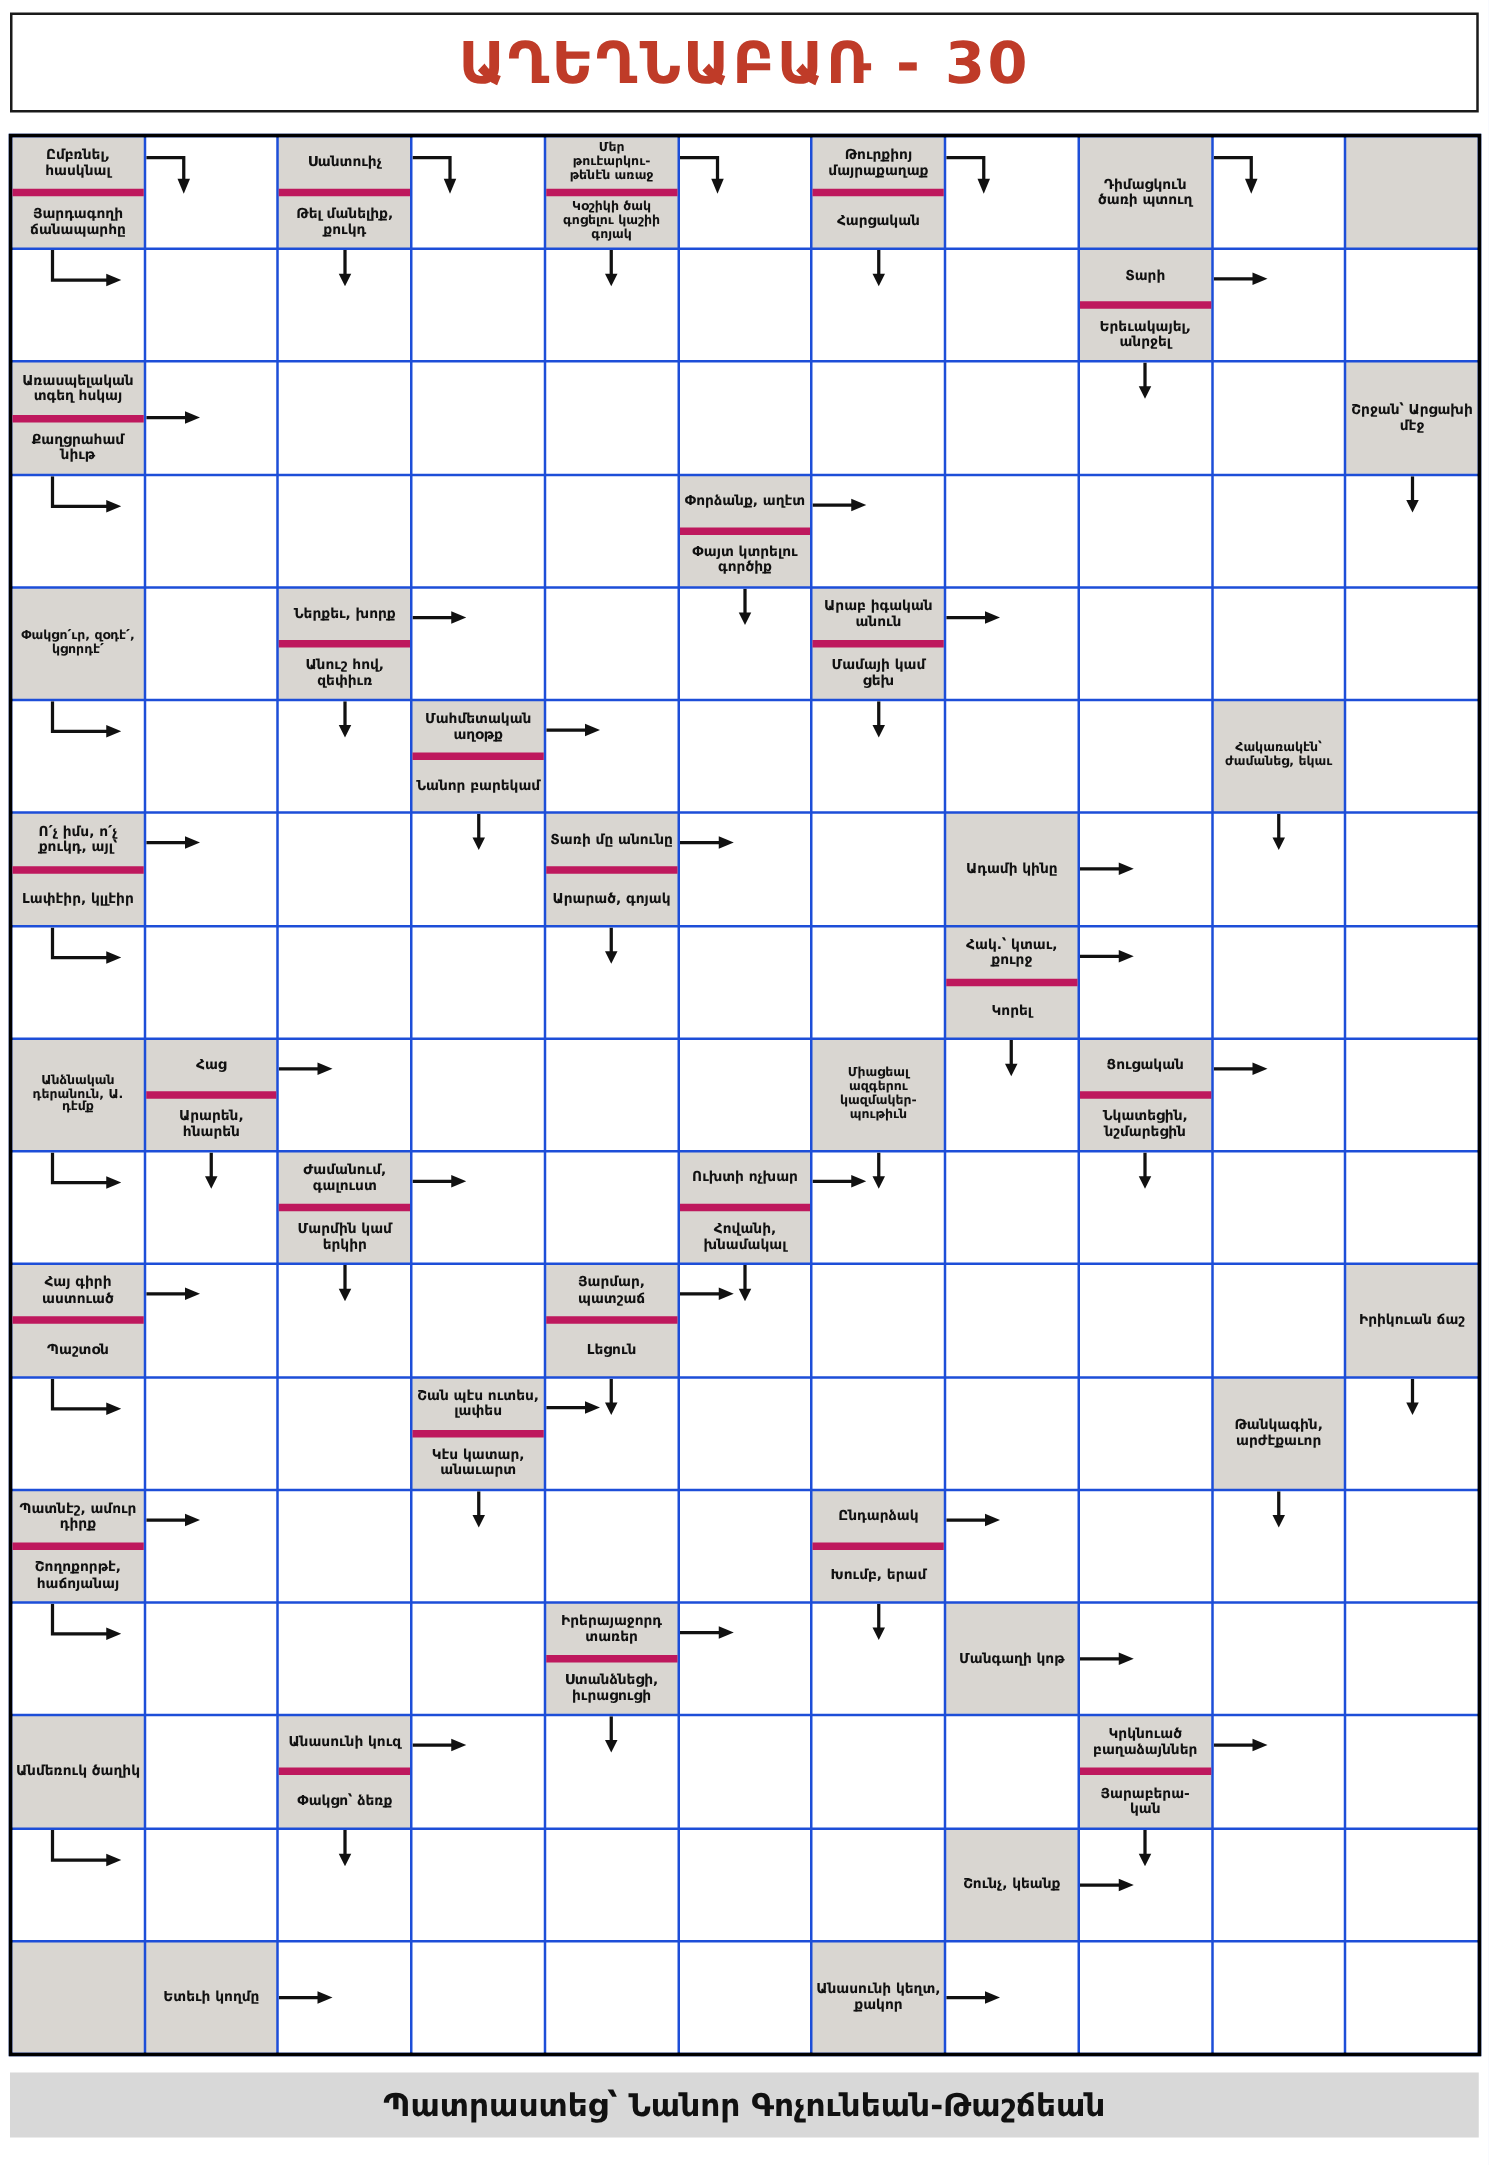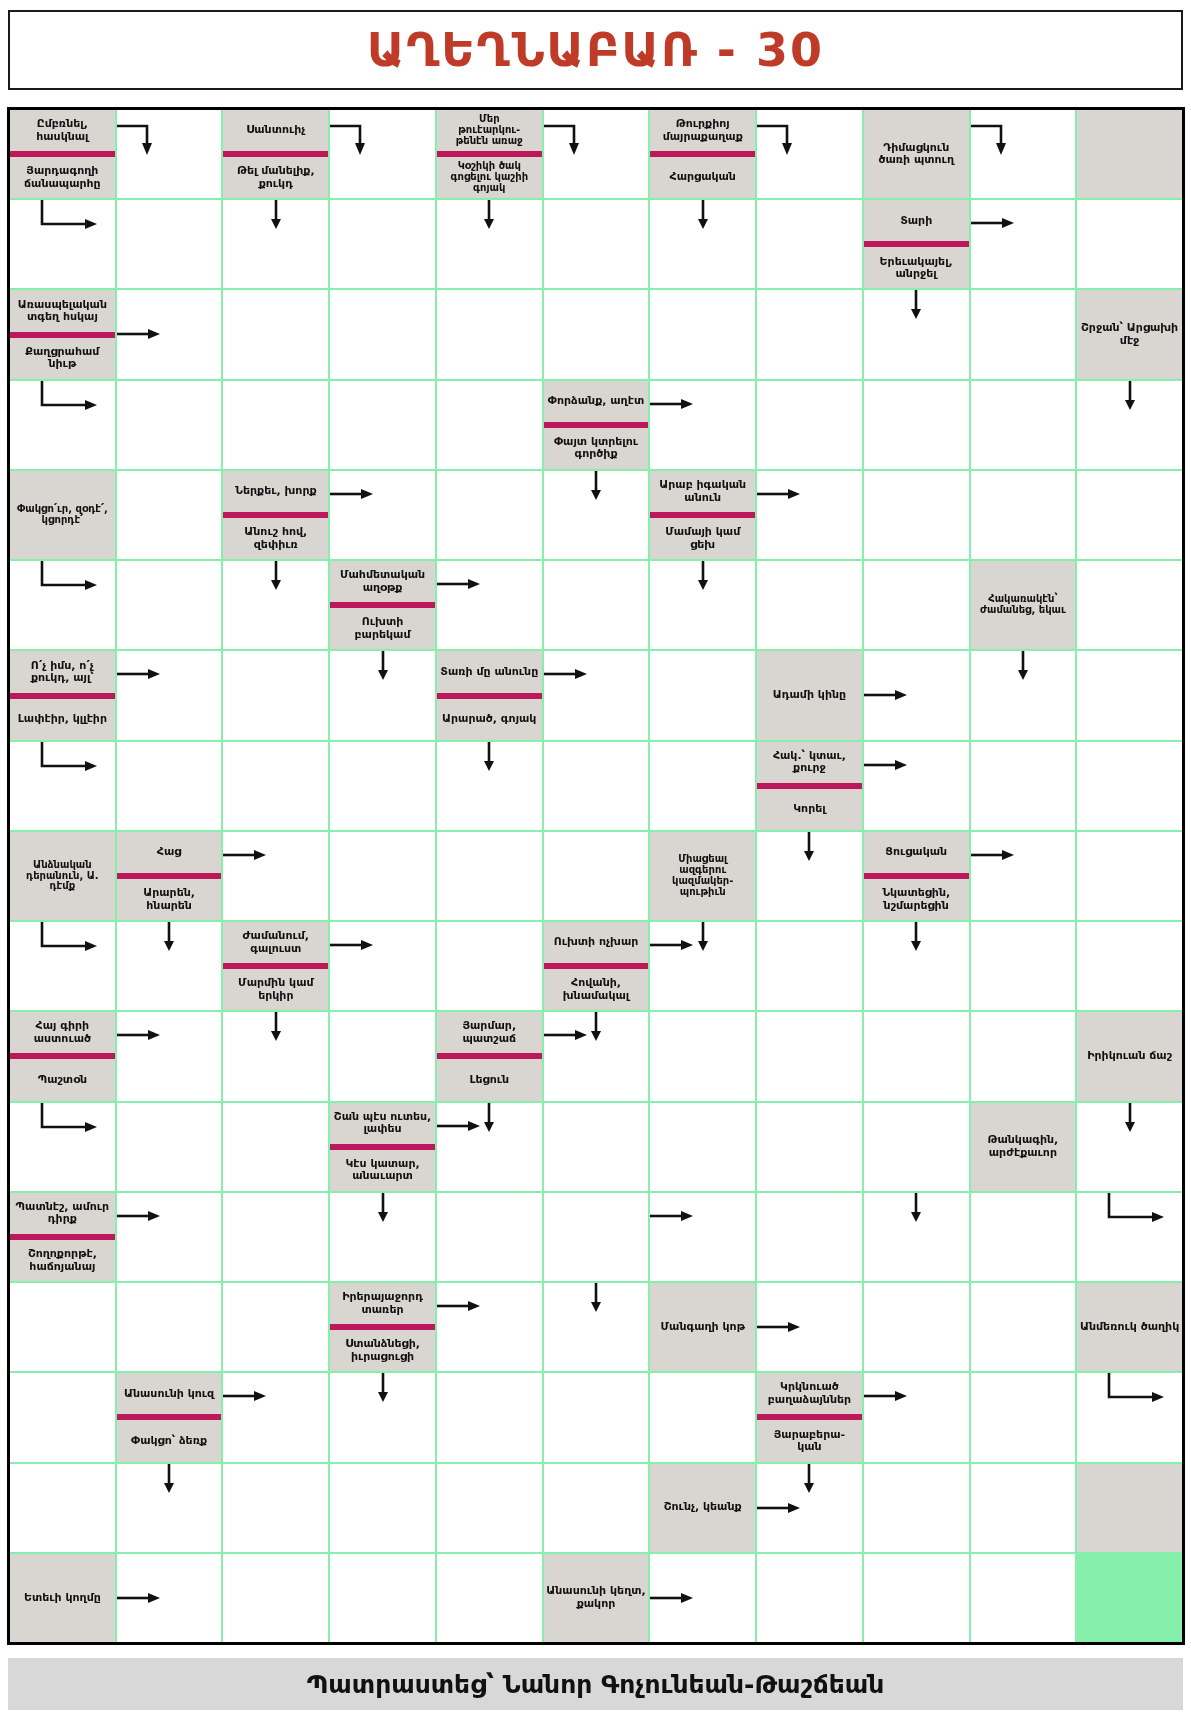--- a/index.html
+++ b/index.html
@@ -12,21 +12,21 @@
     border:2.5px solid #1a1a1a; display:flex; align-items:center; justify-content:center;
   }
   .title-text {
     color:var(--accent); font-size:46px; font-weight:bold; letter-spacing:2px;
   }
   .grid {
     position:absolute; left:7px; top:107px; width:1178px; height:1538px;
     display:grid;
     grid-template-columns:repeat(11, 1fr);
     grid-template-rows:repeat(17, 1fr);
-    background:#86efac; gap:2px; border:3px solid #000; box-sizing:border-box;
+    background:#1d4ed8; gap:2px; border:3px solid #000; box-sizing:border-box;
   }
   .cell { background:#fff; position:relative; }
   .cell.block { background:var(--clue_bg); }
   .cell.clue-cell { display:flex; flex-direction:column; background:var(--clue_bg); }
   .clue {
     flex:1 1 0; display:flex; align-items:center; justify-content:center;
     text-align:center; font-weight:bold; font-size:11px; line-height:1.13;
     white-space:pre-line; padding:1px 2px; color:#111; overflow:hidden;
   }
   .clue + .clue { border-top:6px solid #be185d; }
@@ -240,21 +240,21 @@
       </div>
       <div class="cell"></div>
       <div class="cell">
         <svg class="arrow" width="14" height="30" style="left: 50%; top: 0px; transform: translateX(-50%);">
           <line x1="7" y1="0" x2="7" y2="20"></line>
           <polygon points="2,19 12,19 7,29"></polygon>
         </svg>
       </div>
       <div class="cell clue-cell">
         <div class="clue">Մահմետական աղօթք</div>
-        <div class="clue">Ուխտի բարեկամ</div>
+        <div class="clue">Նանոր բարեկամ</div>
       </div>
       <div class="cell">
         <svg class="arrow" width="44" height="14" style="left: 0px; top: 16px;">
           <line x1="0" y1="7" x2="32" y2="7"></line>
           <polygon points="31,2 31,12 43,7"></polygon>
         </svg>
       </div>
       <div class="cell"></div>
       <div class="cell">
         <svg class="arrow" width="14" height="30" style="left: 50%; top: 0px; transform: translateX(-50%);">
@@ -511,20 +511,24 @@
       </div>
       <div class="cell"></div>
       <div class="cell">
         <svg class="arrow" width="14" height="30" style="left: 50%; top: 0px; transform: translateX(-50%);">
           <line x1="7" y1="0" x2="7" y2="20"></line>
           <polygon points="2,19 12,19 7,29"></polygon>
         </svg>
       </div>
       <div class="cell"></div>
       <div class="cell"></div>
+      <div class="cell clue-cell">
+        <div class="clue">Ընդարձակ</div>
+        <div class="clue">Խումբ, երամ</div>
+      </div>
       <div class="cell">
         <svg class="arrow" width="44" height="14" style="left: 0px; top: 16px;">
           <line x1="0" y1="7" x2="32" y2="7"></line>
           <polygon points="31,2 31,12 43,7"></polygon>
         </svg>
       </div>
       <div class="cell"></div>
       <div class="cell">
         <svg class="arrow" width="14" height="30" style="left: 50%; top: 0px; transform: translateX(-50%);">
           <line x1="7" y1="0" x2="7" y2="20"></line>

